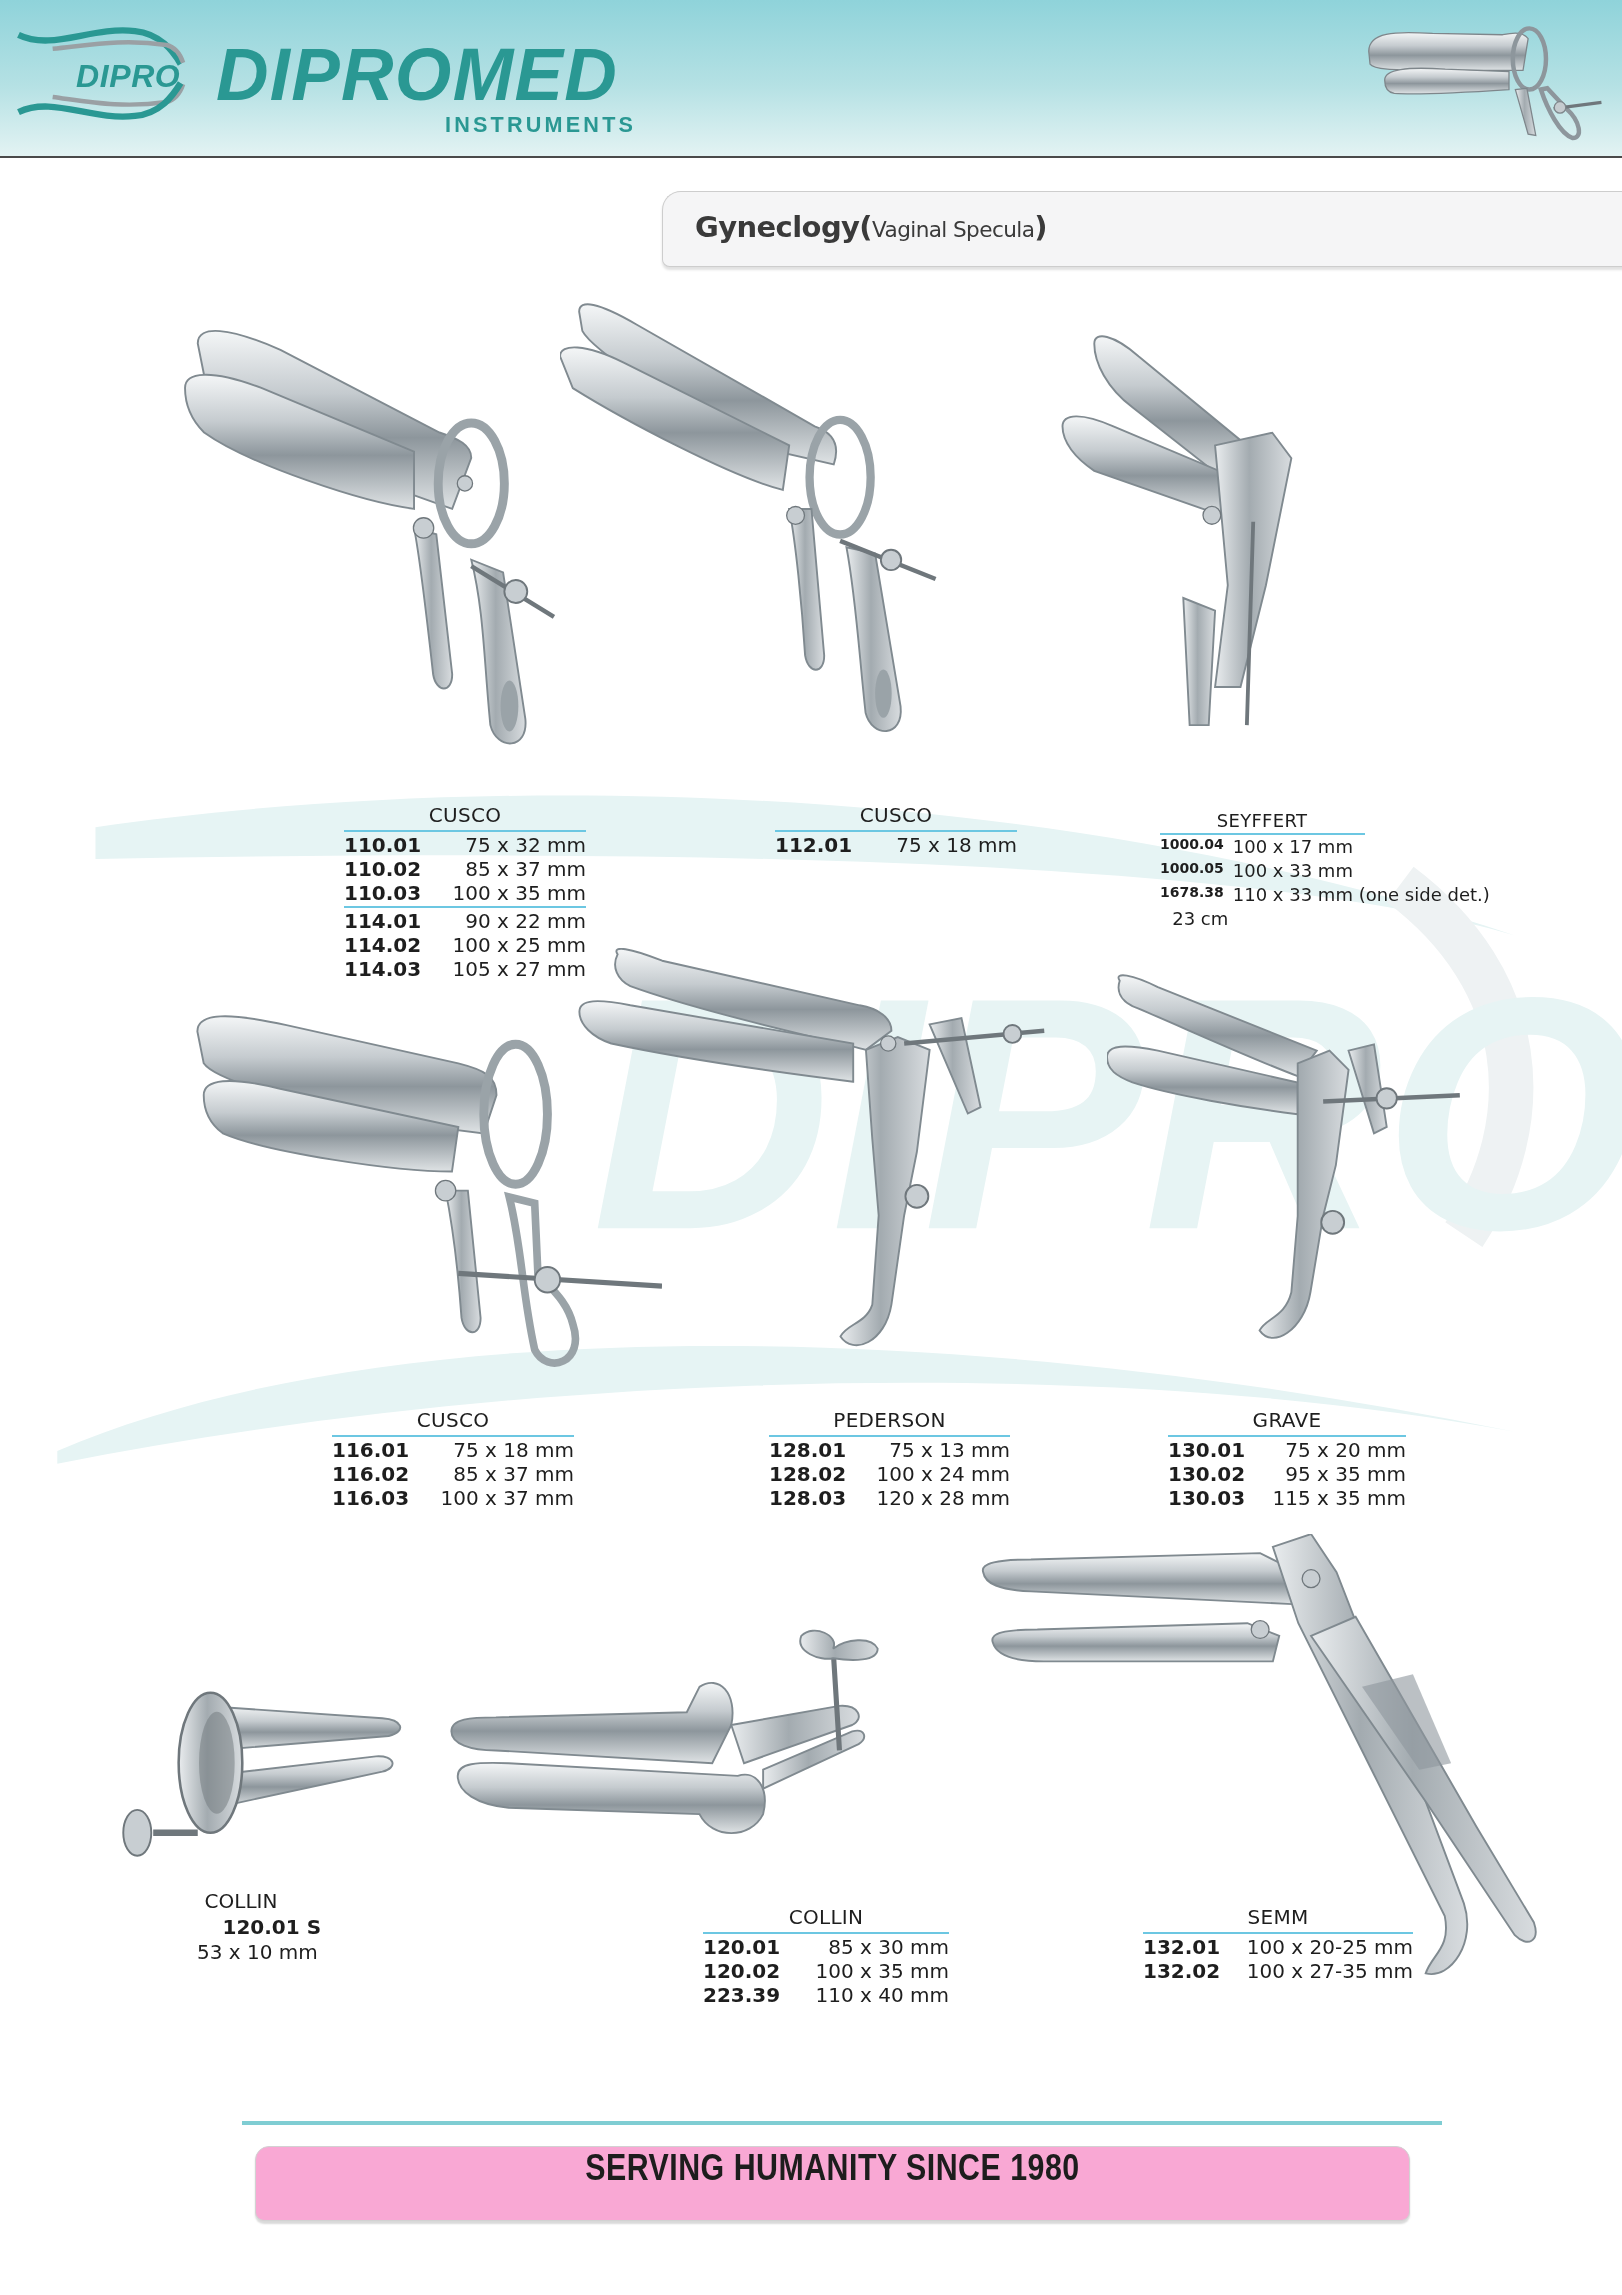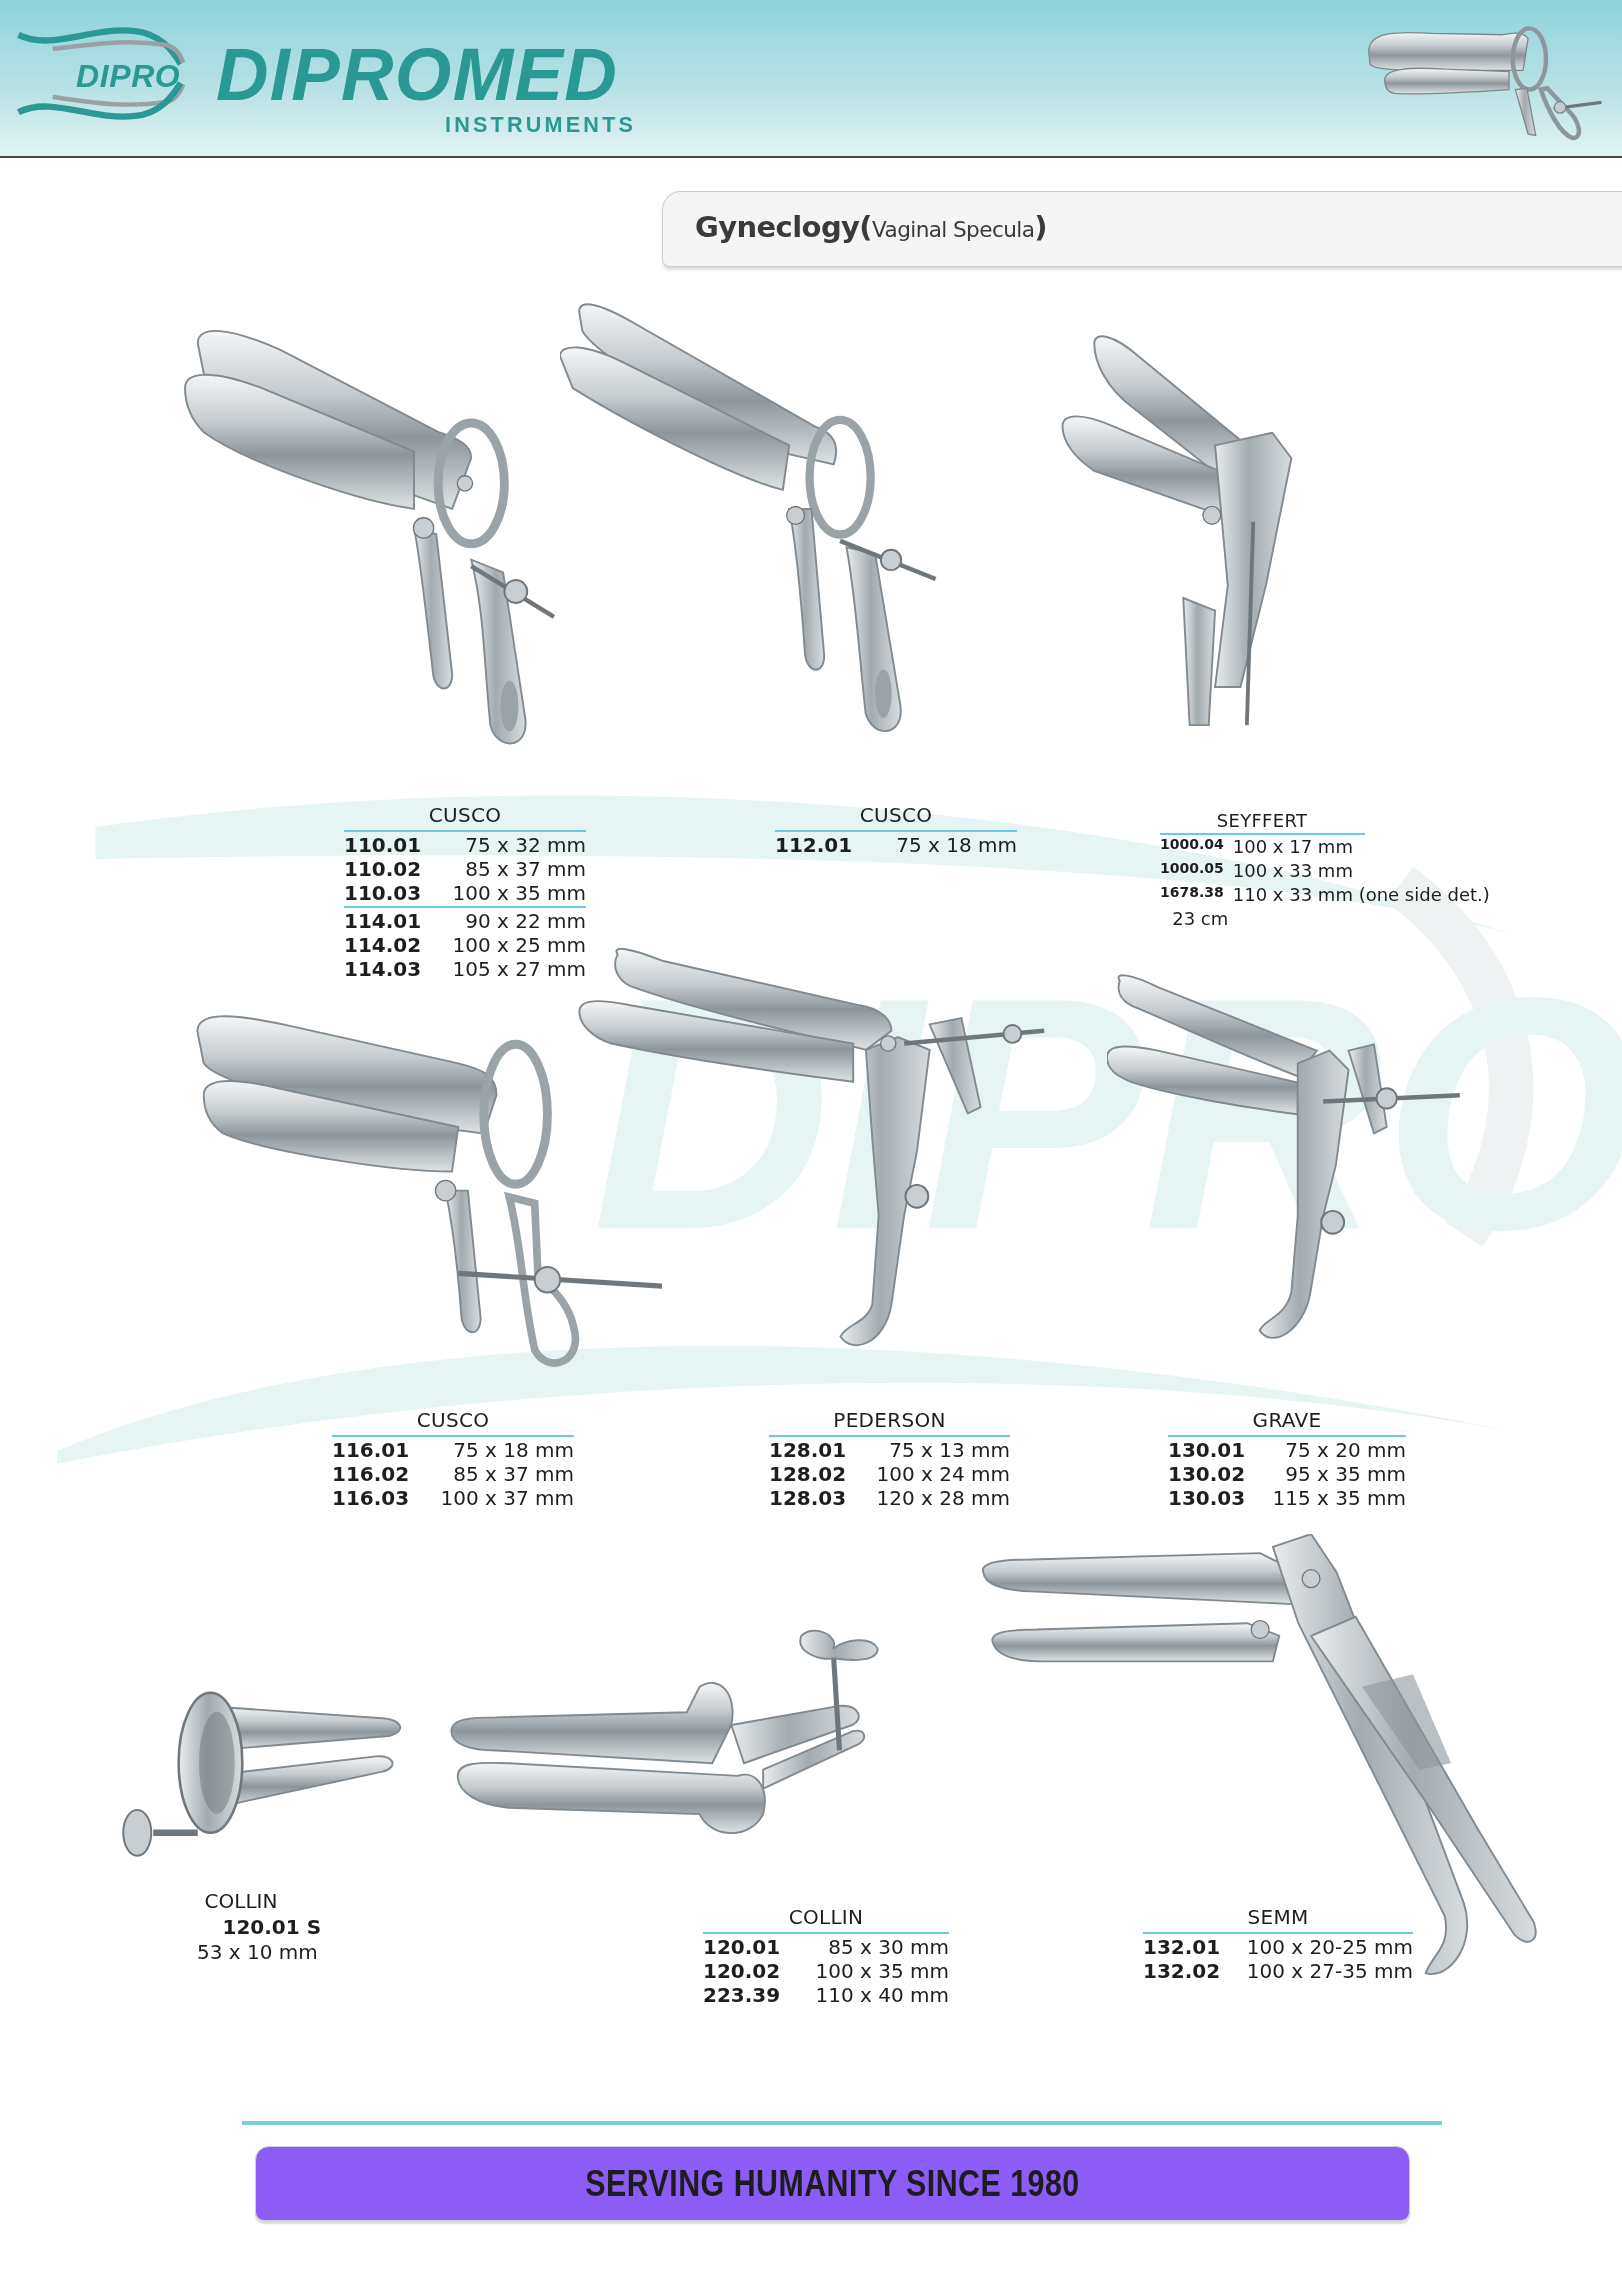--- a/index.html
+++ b/index.html
@@ -66,23 +66,23 @@
   .seyffert .spec-size { margin-left: 9px; font-size: 18px; }
   .seyffert .spec-code { font-size: 14px; }
 
   
   .footer-rule {
     position: absolute; left: 242px; top: 2121px; width: 1200px; height: 3.8px;
     background: #7fcdd3;
   }
   .footer-banner {
     position: absolute; left: 255px; top: 2146px; width: 1155px; height: 75px;
-    background: #8b5cf6; border: 1.9px solid #d2d2d2; border-radius: 14px 14px 9px 9px;
+    background: #f9a8d4; border: 1.9px solid #d2d2d2; border-radius: 14px 14px 9px 9px;
     box-shadow: 0 2.5px 1.9px rgba(0,0,0,0.15);
-    display: flex; align-items: center; justify-content: center;
+    display: flex; align-items: flex-start; justify-content: center;
   }
   .footer-text {
     font-family: "Liberation Sans", sans-serif; font-weight: bold; font-size: 37px;
     color: #1d1d1d; letter-spacing: 0.6px; transform: scaleX(0.82);
   }
 </style>
 </head>
 <body>
 
 <svg width="0" height="0" style="position:absolute">

